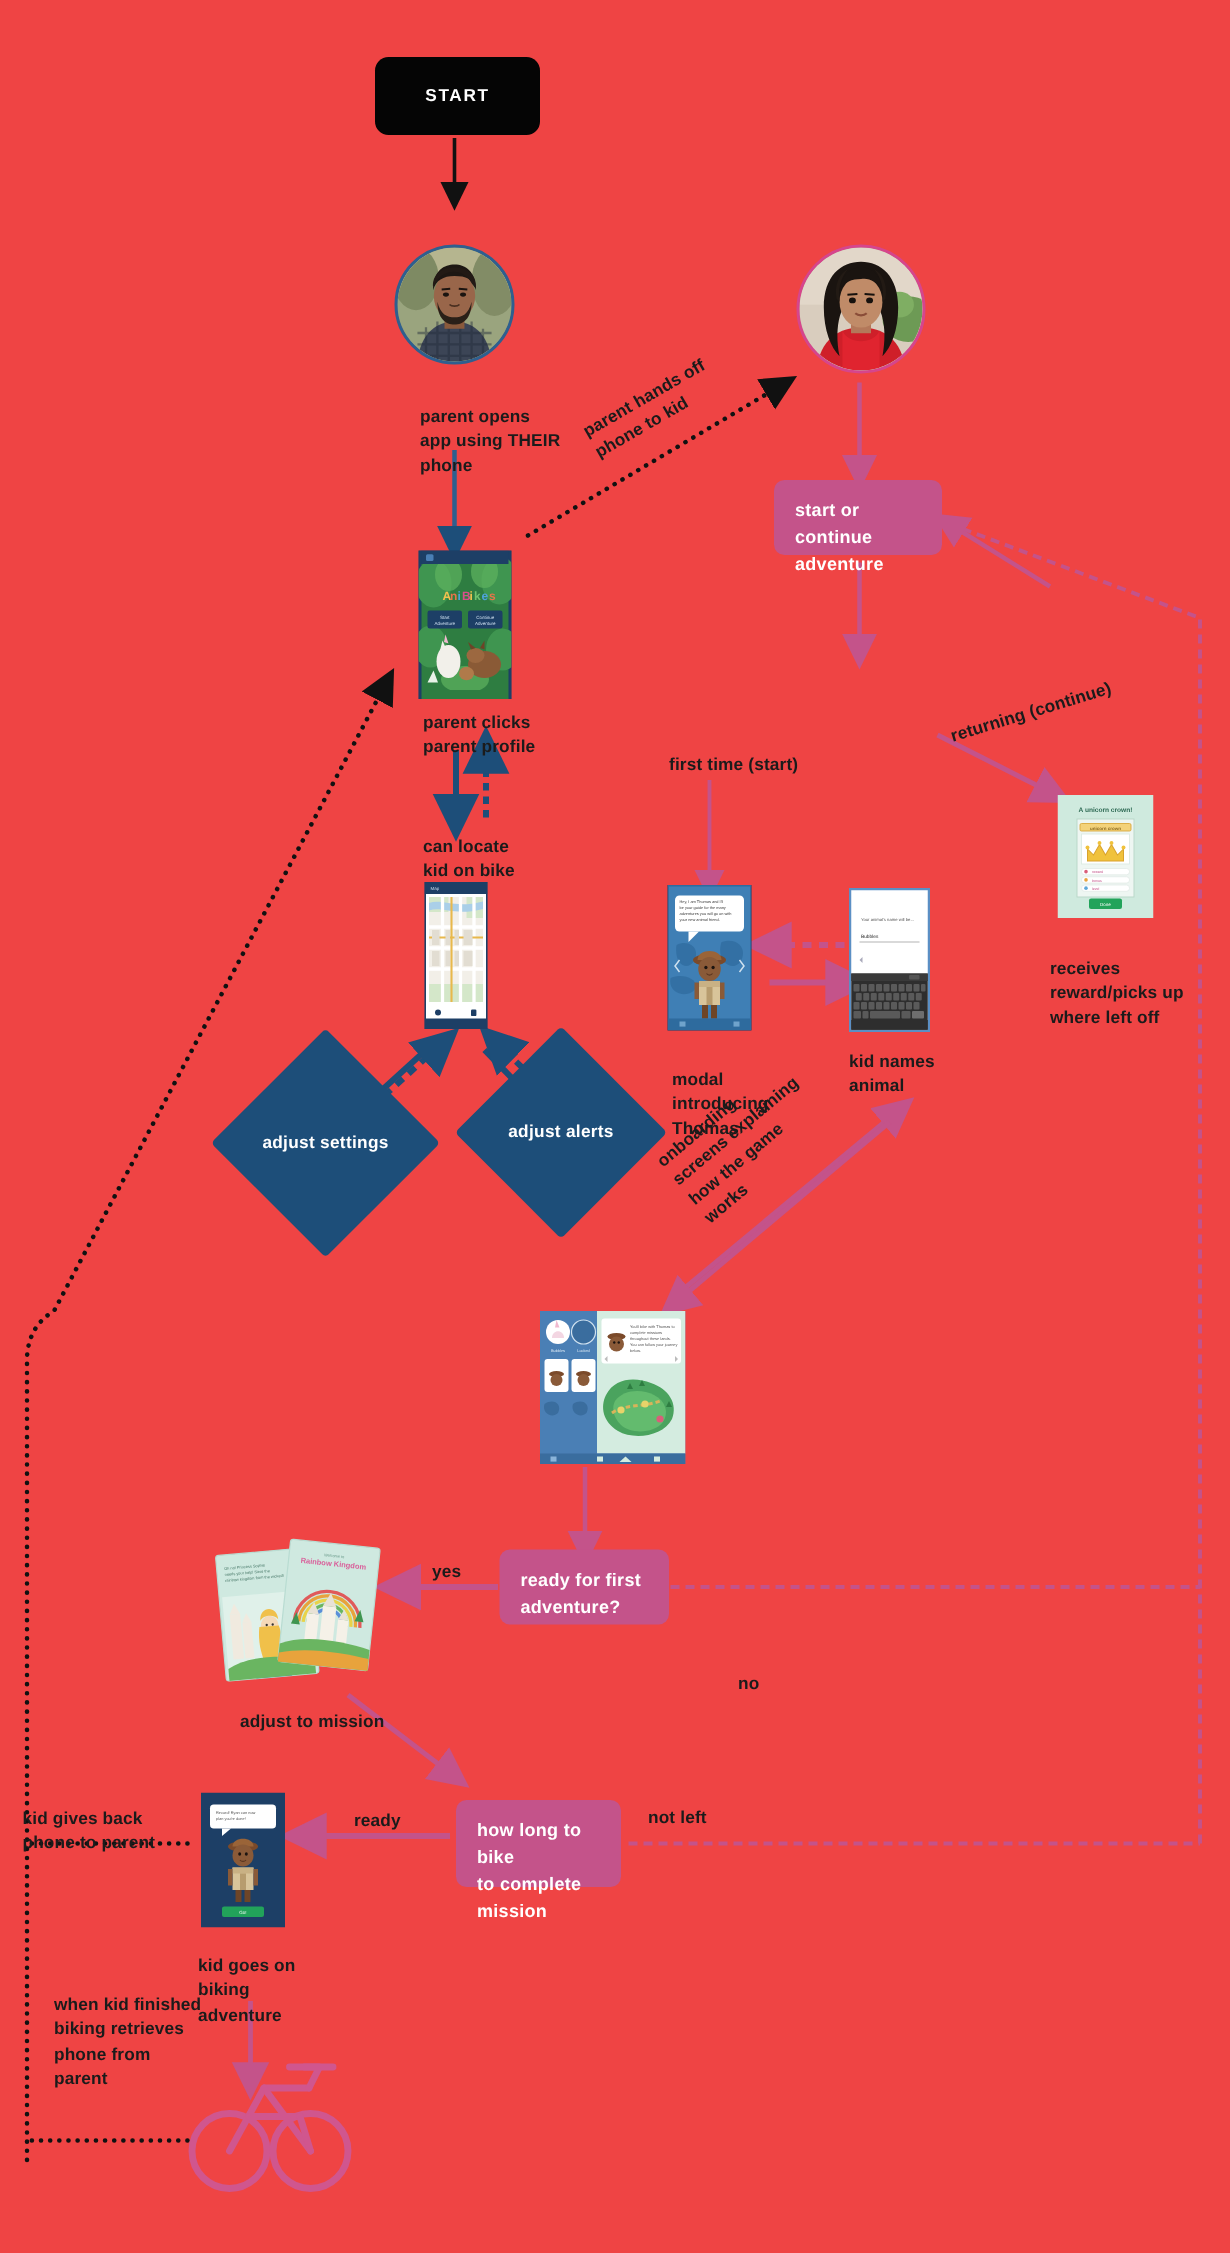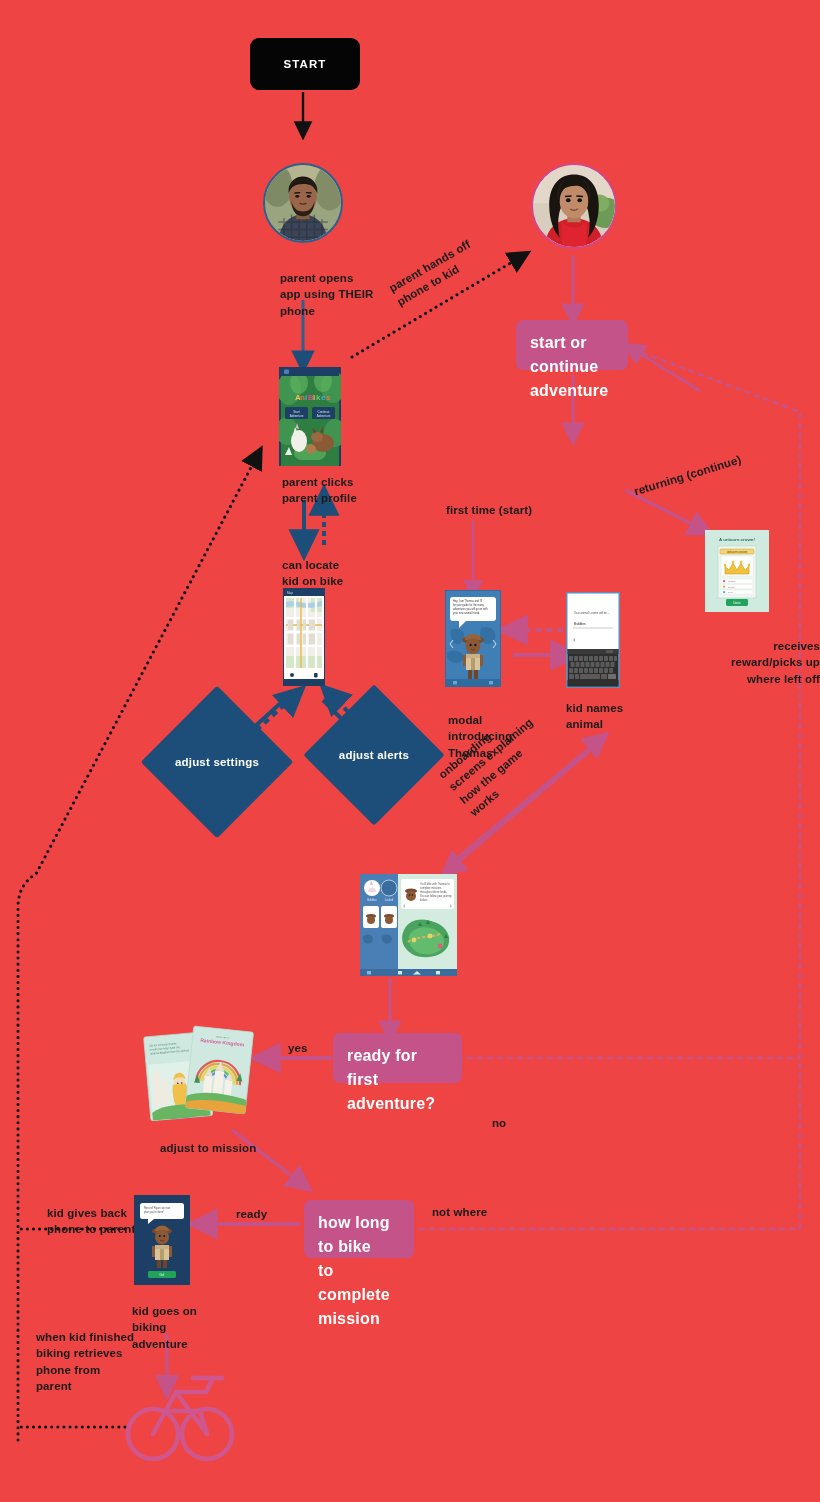--- a/index.html
+++ b/index.html
@@ -34,21 +34,21 @@
     color:#ffffff;
     font-size:11.5px;font-weight:700;letter-spacing:1.1px;
   }
 
   
   .pink-box{
     position:absolute;
     background:#c4538a;
     border-radius:7px;
     color:#ffffff;
-    font-size:16px;
+    font-size:12px;
     font-weight:600;
     line-height:1.5;
     padding:11px 14px;
     box-sizing:border-box;
     white-space:pre-line;
     letter-spacing:.2px;
   }
 
   
   .diamond{
@@ -388,21 +388,21 @@
         <circle cx="19" cy="56.6" r="1.2" fill="#e8a33c"></circle>
         <circle cx="19" cy="62.1" r="1.2" fill="#5fa8d9"></circle>
         <text x="23" y="52.3" font-family="Liberation Sans, sans-serif" font-size="2.4" fill="#c4538a">reward</text>
         <text x="23" y="57.8" font-family="Liberation Sans, sans-serif" font-size="2.4" fill="#c4538a">bonus</text>
         <text x="23" y="63.3" font-family="Liberation Sans, sans-serif" font-size="2.4" fill="#c4538a">level</text>
       </g>
       <rect x="21" y="69" width="22" height="7" rx="1.4" fill="#22a35a"></rect>
       <text x="32" y="73.8" font-family="Liberation Sans, sans-serif" font-size="3" fill="#ffffff" text-anchor="middle">Done</text>
     </svg>
   </div>
-  <div class="lbl" style="left:700px;top:638px;width:120px;text-align:right;">receives
+  <div class="lbl" style="left:700px;top:638px;width:120px;">receives
 reward/picks up
 where left off</div>
 
   <div class="phone" style="left:445px;top:590px;width:56px;height:97px;">
     <svg class="phone-inner" viewBox="0 0 56 97">
       <rect width="56" height="97" fill="#2e6b9e"></rect>
       <rect x="1" y="1" width="54" height="95" fill="#3f7fb5"></rect>
       <g fill="#2e6b9e" opacity="0.7">
         <path d="M6,40 C14,36 22,42 18,50 C14,58 4,54 6,40 Z"></path>
         <path d="M36,38 C48,34 54,44 48,52 C42,58 32,50 36,38 Z"></path>
@@ -552,21 +552,21 @@
       </g>
 
       <rect x="0" y="95" width="97" height="7" fill="#3a6d9e"></rect>
       <rect x="7" y="97" width="4" height="3.4" fill="#8ab4d9"></rect>
       <rect x="38" y="97" width="4" height="3.4" fill="#d4ece0"></rect>
       <path d="M57,97 L61,100.6 L53,100.6 Z" fill="#d4ece0"></path>
       <rect x="76" y="97" width="4" height="3.4" fill="#d4ece0"></rect>
     </svg>
   </div>
 
-  <div class="pink-box" style="left:333px;top:1033px;width:129px;height:50px;">ready for first
+  <div class="pink-box" style="left:333px;top:1033px;width:113px;height:50px;">ready for first
 adventure?</div>
 
   <div class="lbl" style="left:288px;top:1040px;">yes</div>
   <div class="lbl" style="left:492px;top:1078px;margin-top:37px;">no</div>
 
   <div class="abs" style="left:139px;top:1022px;width:120px;height:100px;">
     <svg viewBox="0 0 120 100" style="width:120px;height:100px;">
 
       <g transform="rotate(-5 42 52)">
         <rect x="8" y="12" width="62" height="84" rx="2" fill="#cfe9e0" stroke="#b9dcd2" stroke-width="0.8"></rect>
@@ -622,22 +622,22 @@
       </g>
     </svg>
   </div>
   <div class="lbl" style="left:160px;top:1140px;">adjust to mission</div>
 
   <div class="pink-box" style="left:304px;top:1200px;width:110px;height:58px;">how long to bike
 to complete
 mission</div>
 
   <div class="lbl" style="left:236px;top:1206px;">ready</div>
-  <div class="lbl" style="left:432px;top:1204px;">not where</div>
-  <div class="lbl" style="left:15px;top:1205px;width:120px;margin-left:32px;">kid gives back
+  <div class="lbl" style="left:432px;top:1204px;">not left</div>
+  <div class="lbl" style="left:15px;top:1205px;width:120px;">kid gives back
 phone to parent</div>
 
   <div class="abs" style="left:134px;top:1195px;width:56px;height:90px;">
     <svg viewBox="0 0 56 90" style="width:56px;height:90px;">
       <rect width="56" height="90" fill="#1d3f66"></rect>
       <rect x="6" y="8" width="44" height="16" rx="2.5" fill="#ffffff"></rect>
       <path d="M14,24 L14,29 L20,24 Z" fill="#ffffff"></path>
       <g font-family="Liberation Sans, sans-serif" font-size="2.6" fill="#555">
         <text x="10" y="14">Record! Ryan can now</text>
         <text x="10" y="18">plan you're done!</text>

